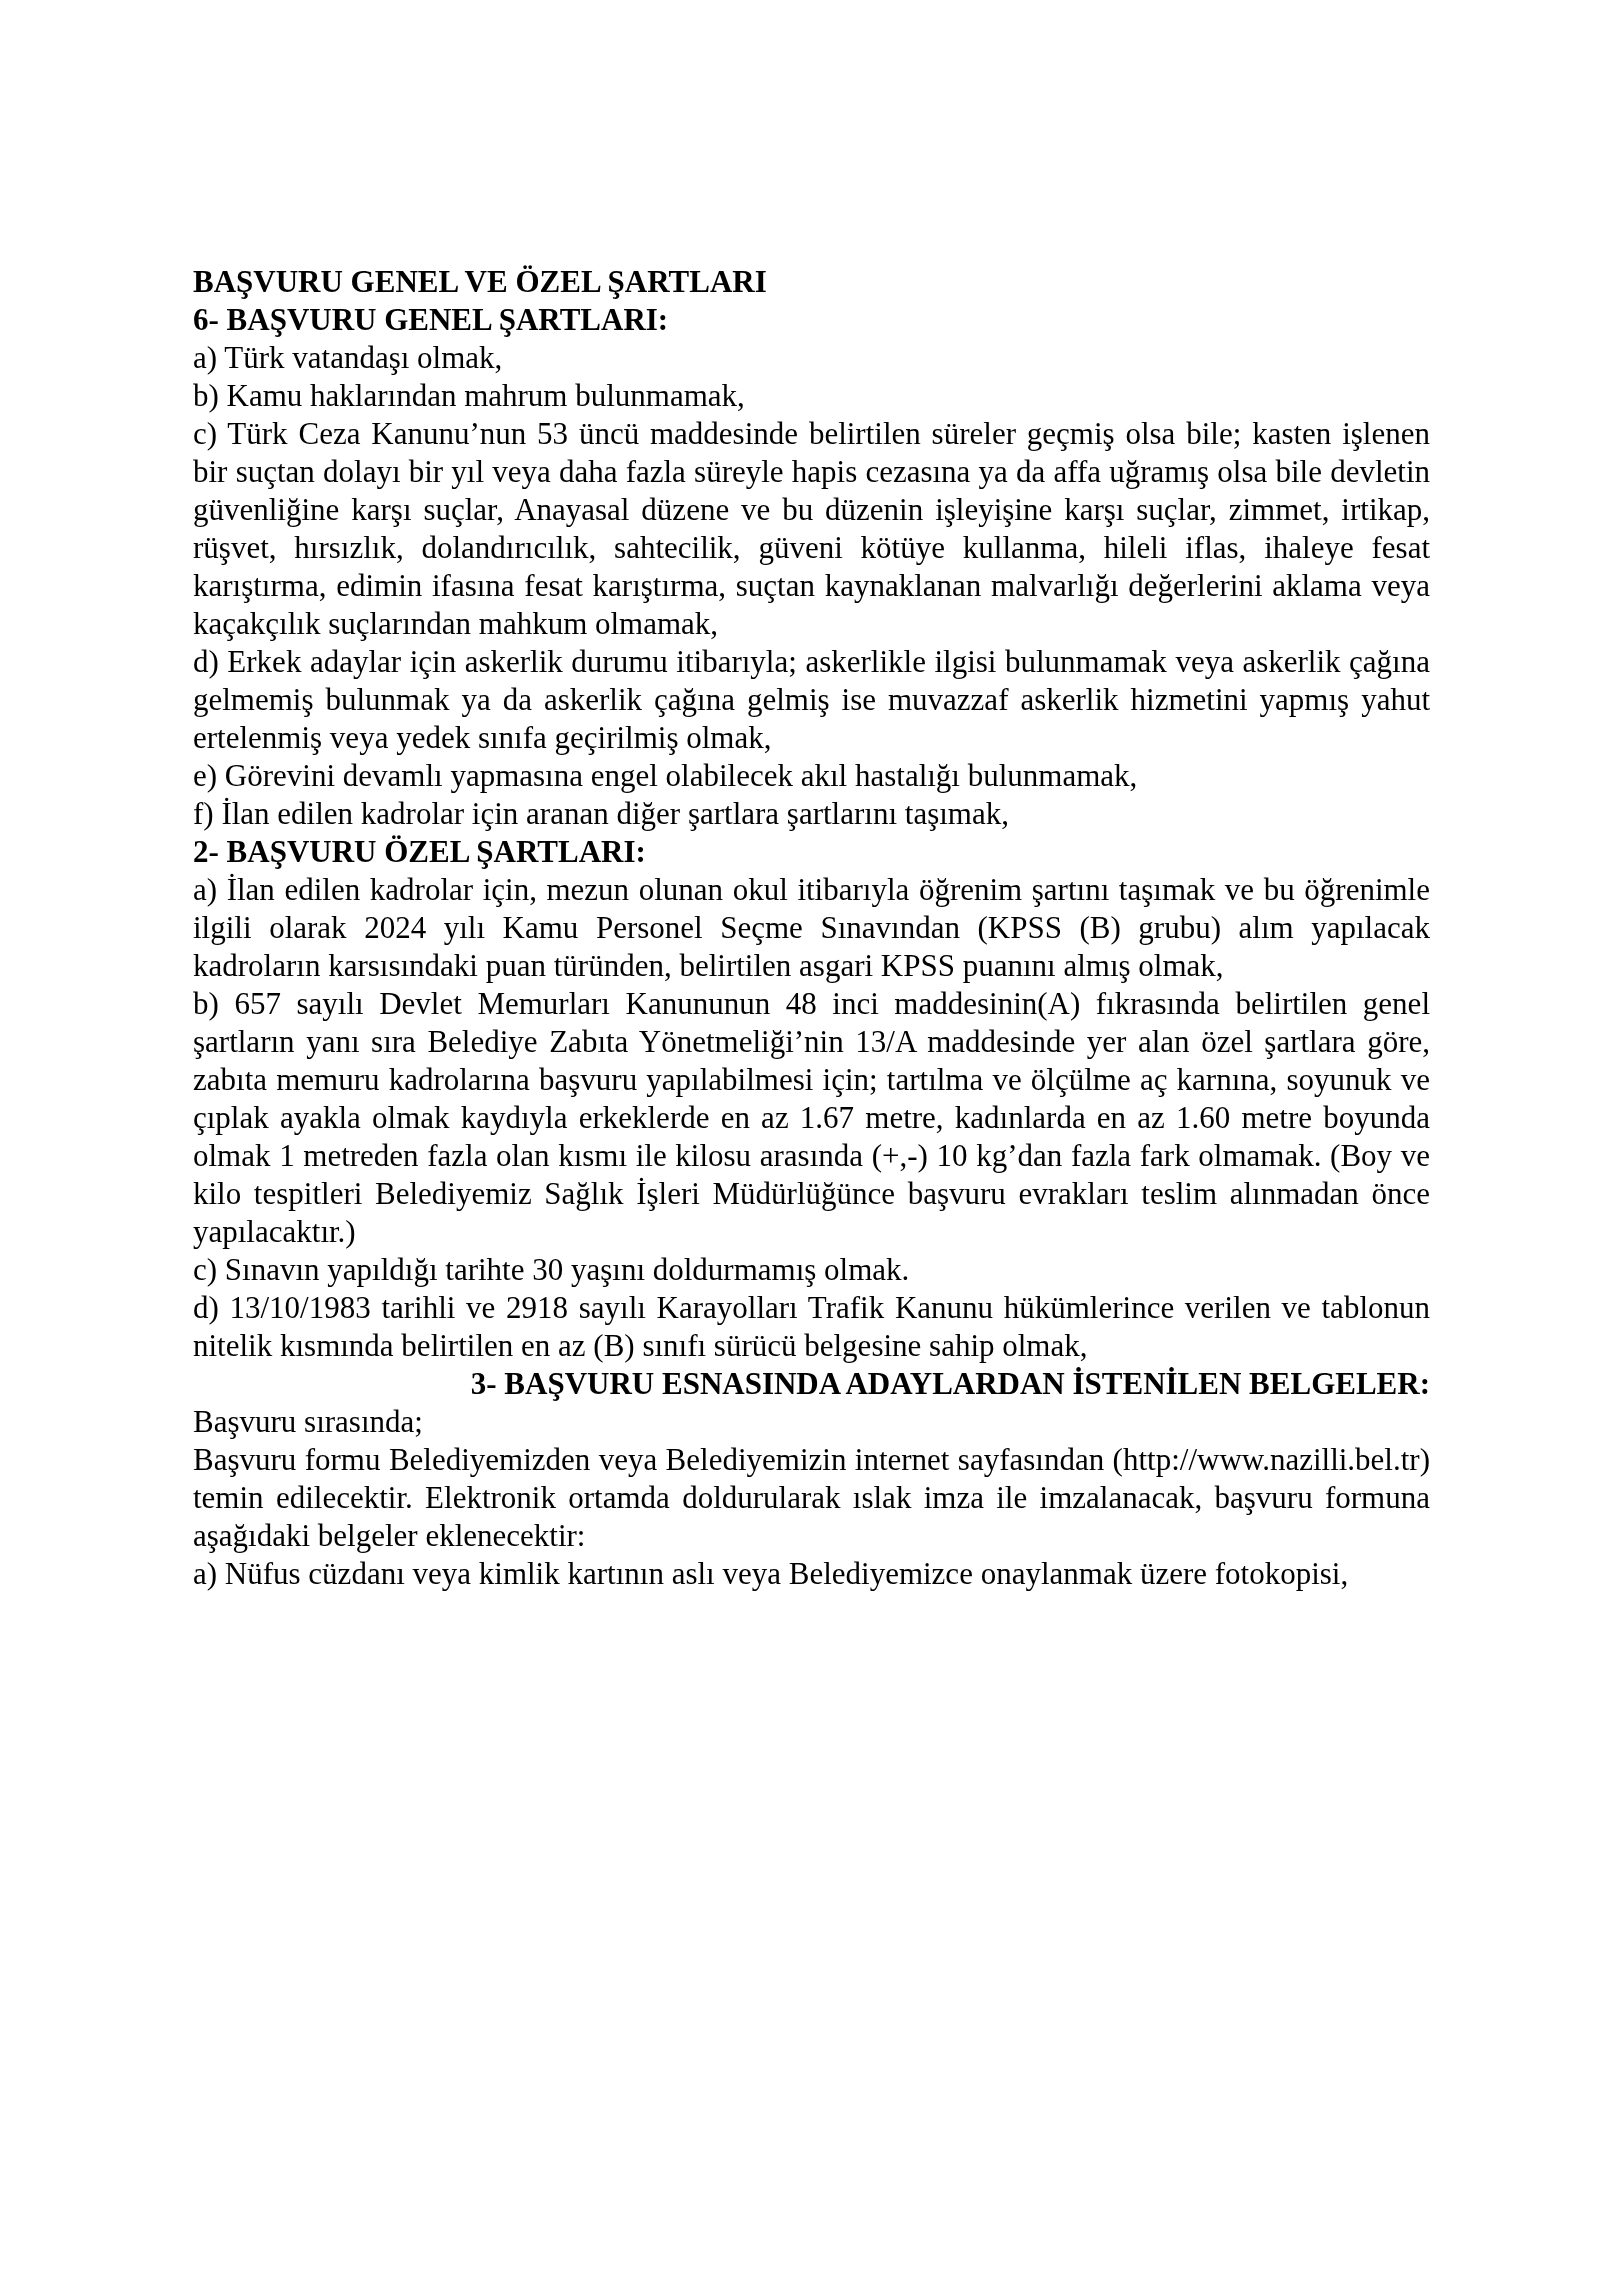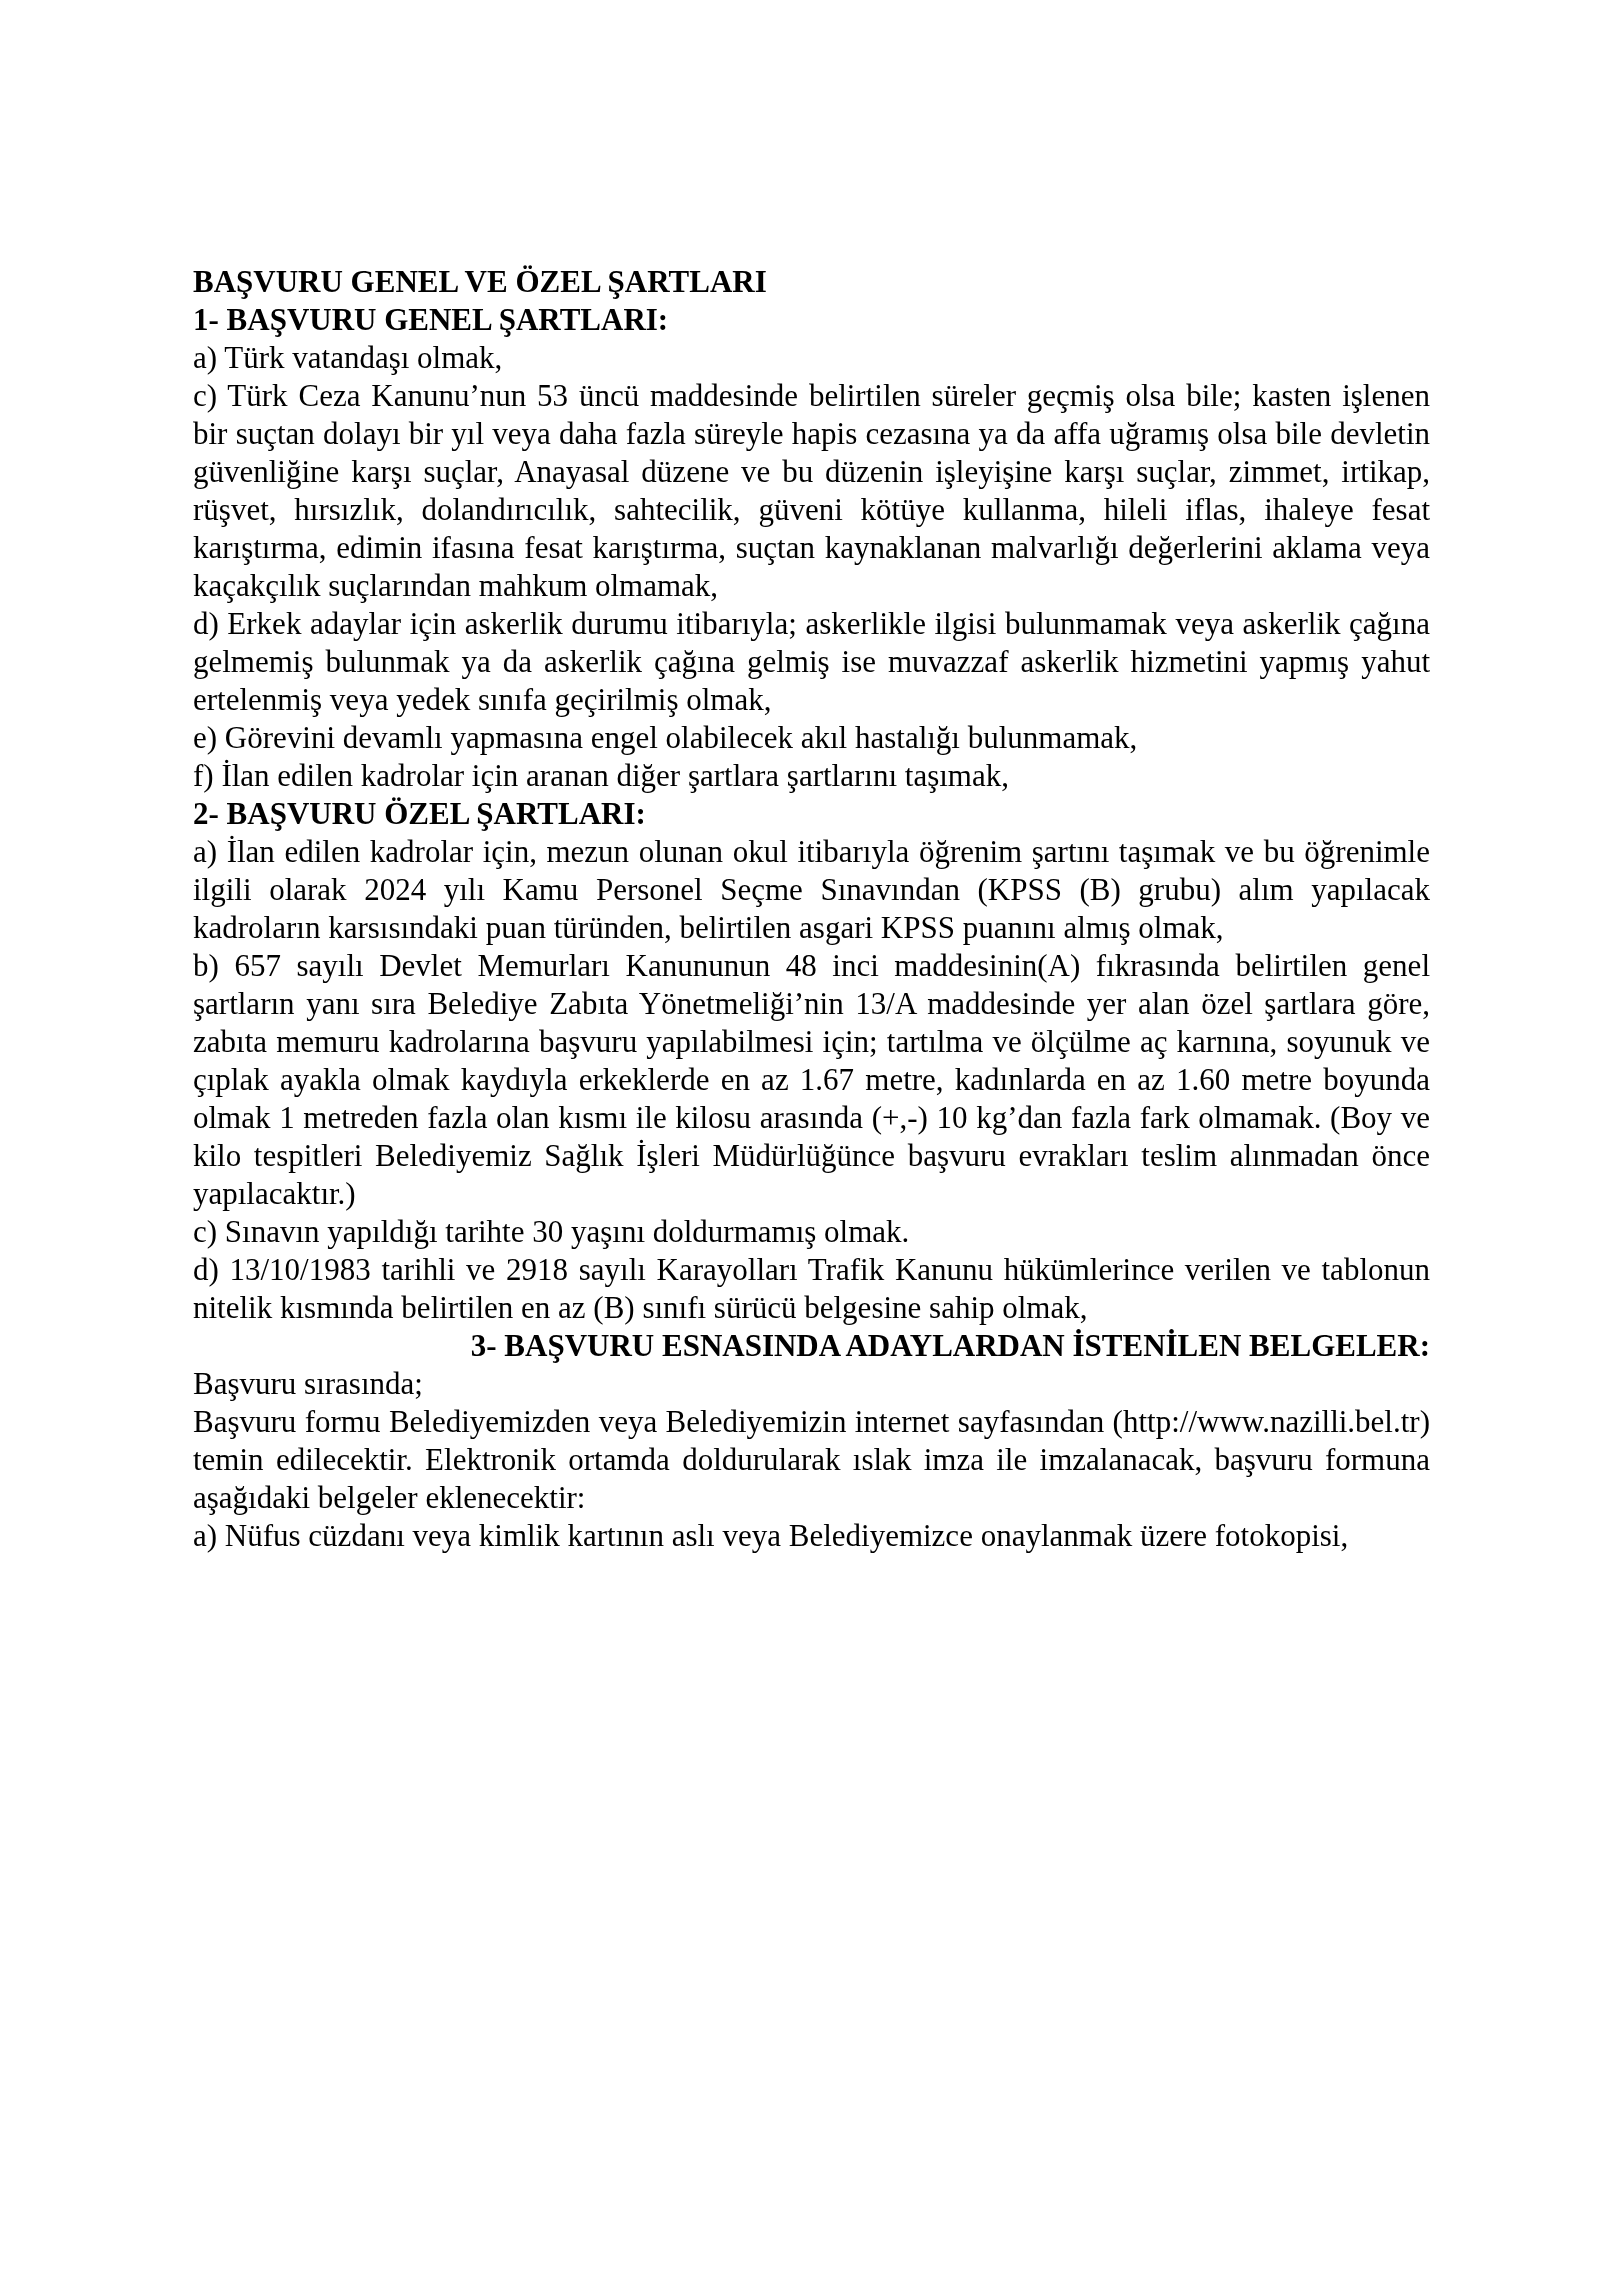--- a/index.html
+++ b/index.html
@@ -46,22 +46,23 @@
 </style>
 </head>
 <body>
 
 <div class="page">
   <div class="doc">
 
     <p class="title">BAŞVURU GENEL VE ÖZEL ŞARTLARI</p>
 
 
-    <p class="heading">1- BAŞVURU GENEL ŞARTLARI:</p>
+    <p class="heading">6- BAŞVURU GENEL ŞARTLARI:</p>
     <p class="item">a) Türk vatandaşı olmak,</p>
+    <p class="item">b) Kamu haklarından mahrum bulunmamak,</p>
     <p class="item">c) Türk Ceza Kanunu’nun 53 üncü maddesinde belirtilen süreler geçmiş olsa bile; kasten işlenen bir suçtan dolayı bir yıl veya daha fazla süreyle hapis cezasına ya da affa uğramış olsa bile devletin güvenliğine karşı suçlar, Anayasal düzene ve bu düzenin işleyişine karşı suçlar, zimmet, irtikap, rüşvet, hırsızlık, dolandırıcılık, sahtecilik, güveni kötüye kullanma, hileli iflas, ihaleye fesat karıştırma, edimin ifasına fesat karıştırma, suçtan kaynaklanan malvarlığı değerlerini aklama veya kaçakçılık suçlarından mahkum olmamak,</p>
     <p class="item">d) Erkek adaylar için askerlik durumu itibarıyla; askerlikle ilgisi bulunmamak veya askerlik çağına gelmemiş bulunmak ya da askerlik çağına gelmiş ise muvazzaf askerlik hizmetini yapmış yahut ertelenmiş veya yedek sınıfa geçirilmiş olmak,</p>
     <p class="item">e) Görevini devamlı yapmasına engel olabilecek akıl hastalığı bulunmamak,</p>
     <p class="item">f) İlan edilen kadrolar için aranan diğer şartlara şartlarını taşımak,</p>
 
     <p class="heading gap-lg">2- BAŞVURU ÖZEL ŞARTLARI:</p>
     <p class="item">a) İlan edilen kadrolar için, mezun olunan okul itibarıyla öğrenim şartını taşımak ve bu öğrenimle ilgili olarak 2024 yılı Kamu Personel Seçme Sınavından (KPSS (B) grubu) alım yapılacak kadroların karsısındaki puan türünden, belirtilen asgari KPSS puanını almış olmak,</p>
     <p class="item">b) 657 sayılı Devlet Memurları Kanununun 48 inci maddesinin(A) fıkrasında belirtilen genel şartların yanı sıra Belediye Zabıta Yönetmeliği’nin 13/A maddesinde yer alan özel şartlara göre, zabıta memuru kadrolarına başvuru yapılabilmesi için; tartılma ve ölçülme aç karnına, soyunuk ve çıplak ayakla olmak kaydıyla erkeklerde en az 1.67 metre, kadınlarda en az 1.60 metre boyunda olmak 1 metreden fazla olan kısmı ile kilosu arasında (+,-) 10 kg’dan fazla fark olmamak. (Boy ve kilo tespitleri Belediyemiz Sağlık İşleri Müdürlüğünce başvuru evrakları teslim alınmadan önce yapılacaktır.)</p>
     <p class="item">c) Sınavın yapıldığı tarihte 30 yaşını doldurmamış olmak.</p>
     <p class="item">d) 13/10/1983 tarihli ve 2918 sayılı Karayolları Trafik Kanunu hükümlerince verilen ve tablonun nitelik kısmında belirtilen en az (B) sınıfı sürücü belgesine sahip olmak,</p>

